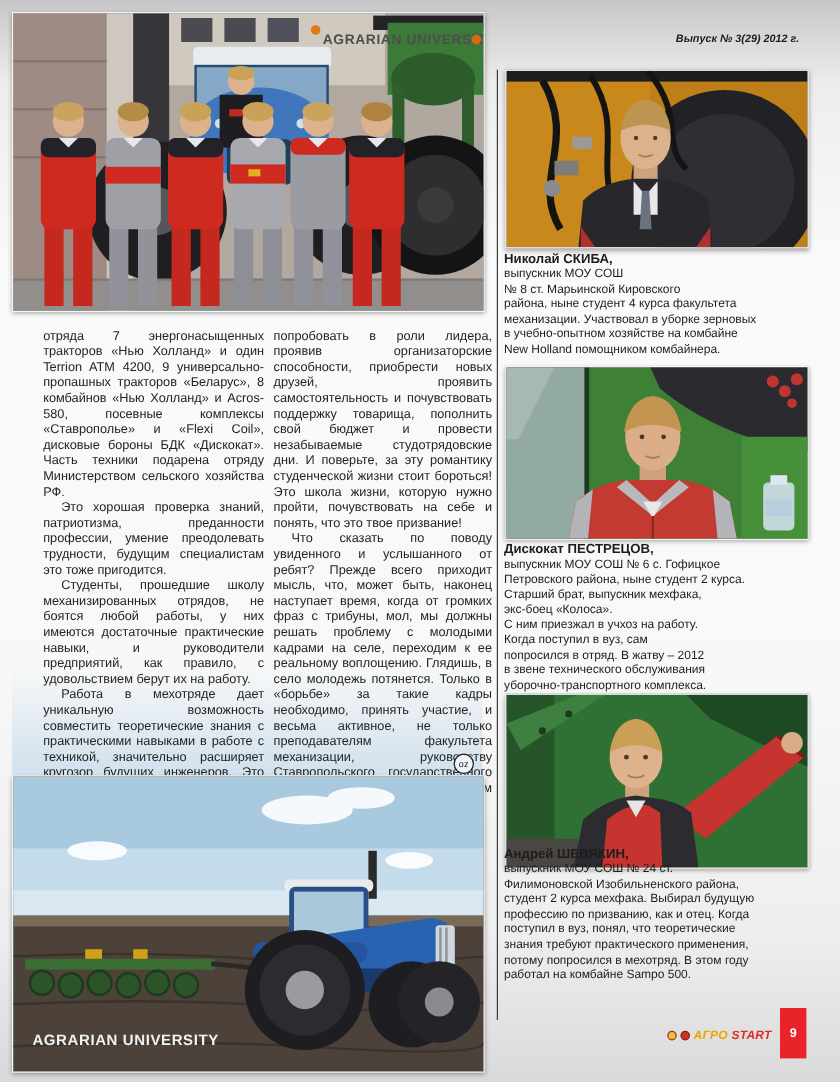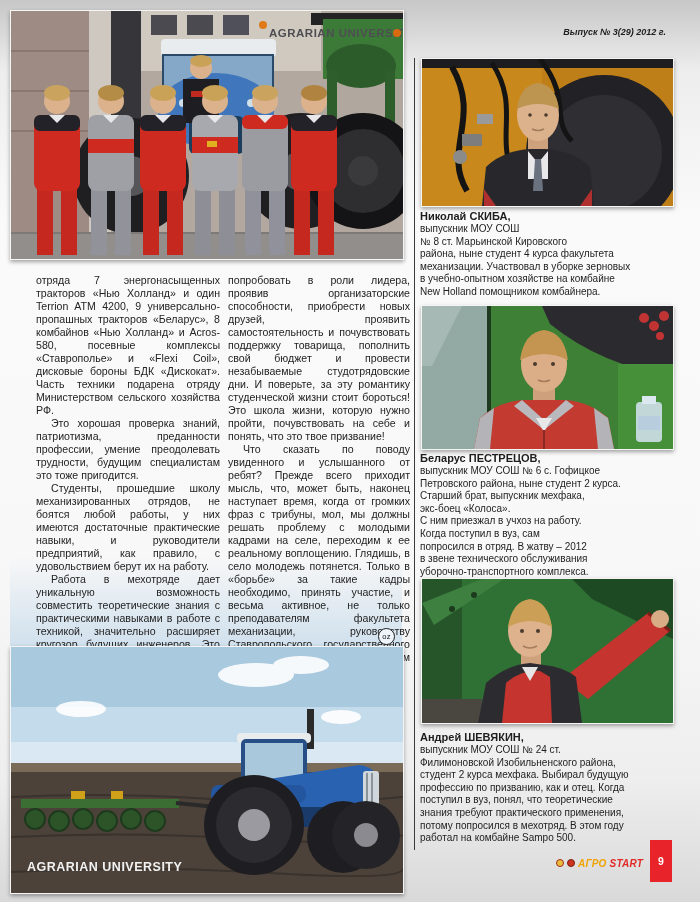--- a/index.html
+++ b/index.html
@@ -320,21 +320,21 @@
         <path d="M52,143 L58,112 Q76,96 100,94 L144,94 Q168,96 186,112 L192,143 Z" fill="#c23a30"></path>
         <path d="M52,143 L58,112 L72,102 L68,143 Z" fill="#b4b4b8"></path>
         <path d="M192,143 L186,112 L172,102 L176,143 Z" fill="#b4b4b8"></path>
         <path d="M100,94 L122,114 L144,94 L152,100 L122,124 L92,100 Z" fill="#b9b9bd"></path>
         <path d="M114,112 L130,112 L122,126 Z" fill="#e8e8e8"></path>
         <line x1="122" y1="124" x2="122" y2="143" stroke="#8a2a22" stroke-width="2"></line>
       </g>
     </svg>
   </div>
   <div class="caption" style="top:452px;">
-    <div class="cap-name">Беларус ПЕСТРЕЦОВ,</div>
+    <div class="cap-name">Дискокат ПЕСТРЕЦОВ,</div>
     <div class="cap-bio">выпускник МОУ СОШ № 6 с. Гофицкое
 Петровского района, ныне студент 2 курса.
 Старший брат, выпускник мехфака,
 экс-боец «Колоса».
 С ним приезжал в учхоз на работу.
 Когда поступил в вуз, сам
 попросился в отряд. В жатву – 2012
 в звене технического обслуживания
 уборочно-транспортного комплекса.</div>
   </div>
@@ -357,21 +357,21 @@
         <path d="M86,48 Q90,22 108,20 Q126,22 130,48 Q108,36 86,48 Z" fill="#cb9f55"></path>
         <circle cx="100" cy="52" r="2" fill="#4a3a2c"></circle>
           <circle cx="116" cy="52" r="2" fill="#4a3a2c"></circle>
         <path d="M101,67 Q108,71 115,67" stroke="#a37c5c" stroke-width="1.5" fill="none"></path>
         <path d="M56,144 L64,104 Q84,86 108,84 L122,86 Q142,88 154,98 L160,144 Z" fill="#2c2c30"></path>
         <path d="M80,144 L84,104 Q100,90 118,92 L128,98 L130,144 Z" fill="#c5342e"></path>
         <path d="M100,88 L116,88 L108,102 Z" fill="#e5e5e5"></path>
       </g>
     </svg>
   </div>
-  <div class="caption" style="top:731px;">
+  <div class="caption" style="top:706px;">
     <div class="cap-name">Андрей ШЕВЯКИН,</div>
     <div class="cap-bio">выпускник МОУ СОШ № 24 ст.
 Филимоновской Изобильненского района,
 студент 2 курса мехфака. Выбирал будущую
 профессию по призванию, как и отец. Когда
 поступил в вуз, понял, что теоретические
 знания требуют практического применения,
 потому попросился в мехотряд. В этом году
 работал на комбайне Sampo 500.</div>
   </div>

